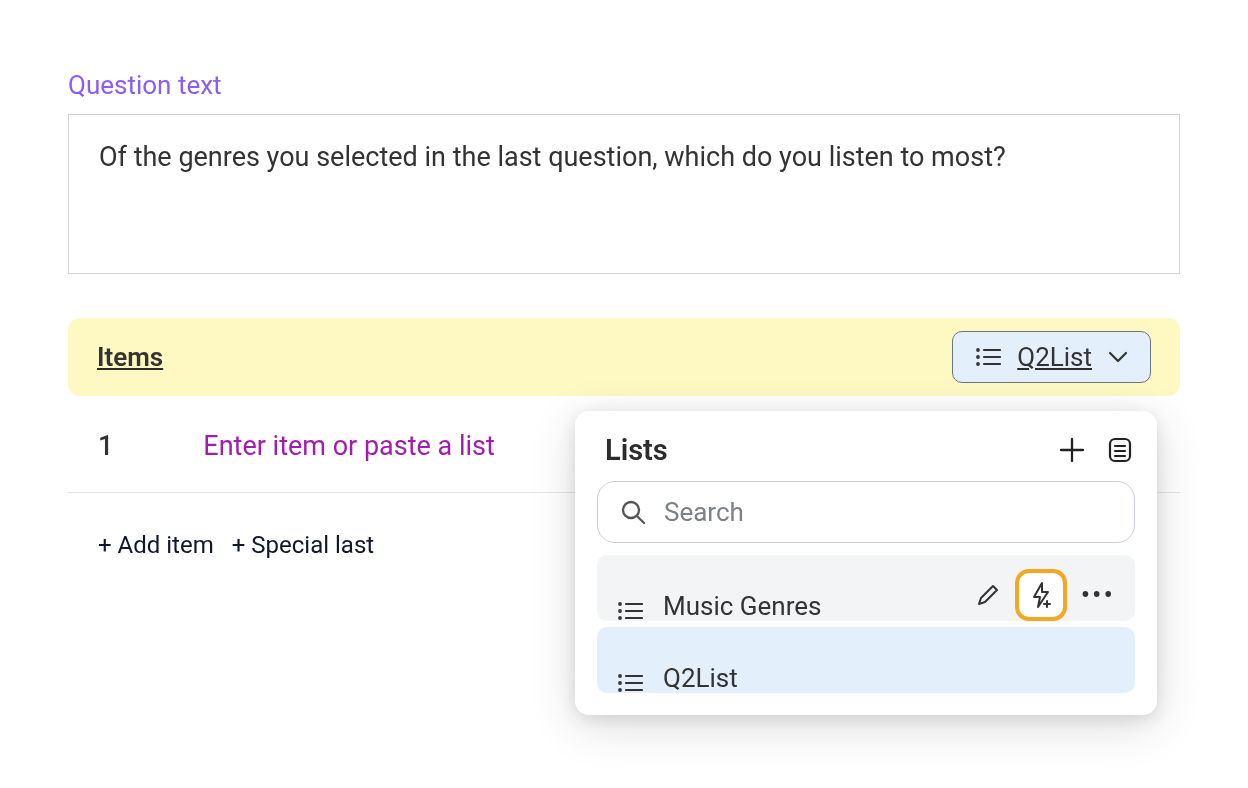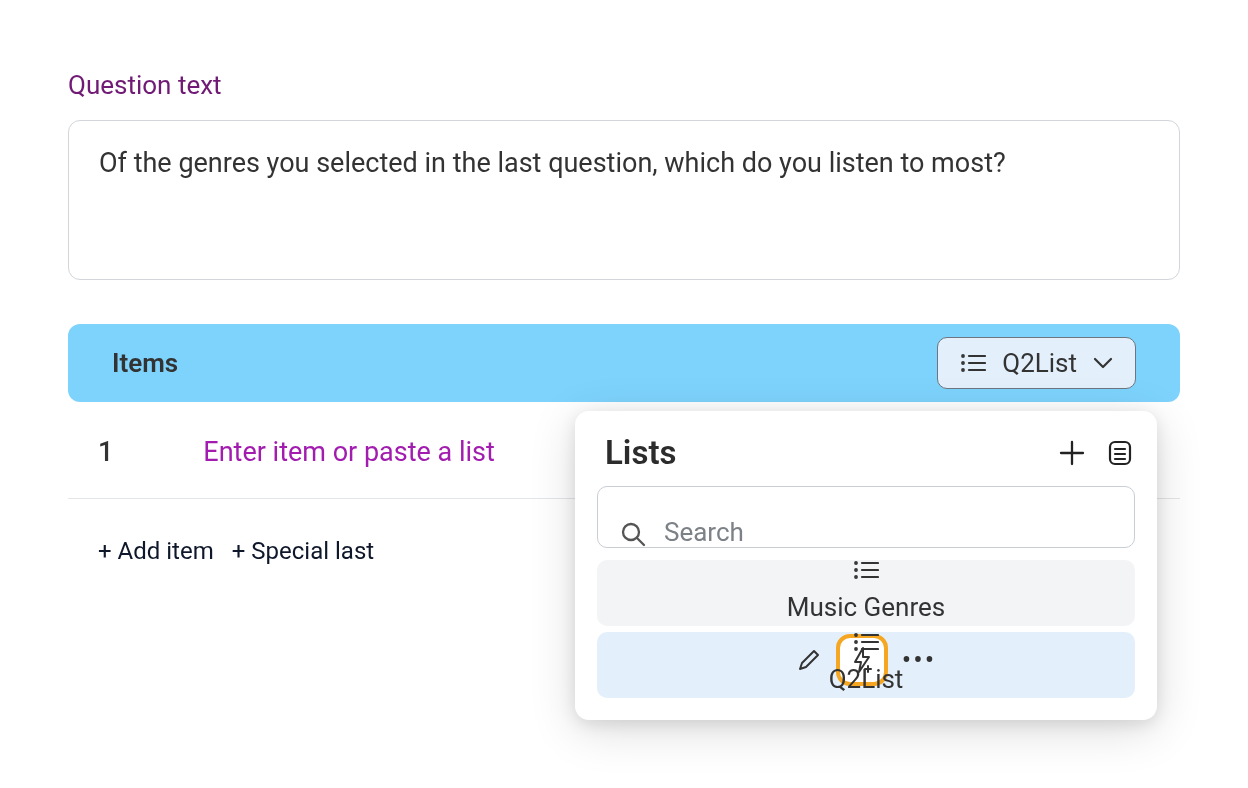--- a/index.html
+++ b/index.html
@@ -14,42 +14,43 @@
   }
   .card {
     position:absolute;
     inset:0;
     border-radius:28px;
     background:#fff;
     padding:70px 68px 0 68px;
   }
   .qlabel {
     font-size:26px;
-    color:#701a75;
-    margin-bottom:20px;
+    color:#8b5cf6;
+    margin-bottom:14px;
   }
   .qbox {
     width:100%;
     height:160px;
     border:1px solid #d2d6db;
-    border-radius:12px;
+    border-radius:0;
     padding:24px 30px;
     font-size:27px;
     color:#333;
     line-height:1.35;
   }
   .items-bar {
     margin-top:44px;
-    background:#7dd3fc;
+    background:#fef9c3;
     border-radius:12px;
     height:78px;
     display:flex;
     align-items:center;
     justify-content:space-between;
-    padding:0 44px;
+    padding:0 29px;
+    text-decoration:underline;
   }
   .items-title {
     font-size:26px;
     font-weight:600;
     color:#333;
   }
   .list-chip {
     display:flex;
     align-items:center;
     gap:16px;
@@ -90,46 +91,45 @@
     border-radius:14px;
     box-shadow:0 10px 48px rgba(0,0,0,.14), 0 4px 16px rgba(0,0,0,.10);
     padding:22px 22px 22px 22px;
   }
   .pop-head {
     display:flex;
     align-items:center;
     justify-content:space-between;
     margin-bottom:14px;
   }
-  .pop-title { font-size:33px; font-weight:600; color:#2c2c2c; padding-left:8px;}
+  .pop-title { font-size:29px; font-weight:600; color:#2c2c2c; padding-left:8px;}
   .pop-head-actions { display:flex; align-items:center; gap:18px; }
   .search {
     display:flex;
-    align-items:flex-end;
+    align-items:center;
     gap:18px;
     border:1px solid #c9ced4;
-    border-radius:10px;
+    border-radius:18px;
     height:62px;
     padding:0 22px;
     font-size:26px;
     color:#7c8187;
     margin-bottom:12px;
   }
   .list-item {
     display:flex;
-    align-items:center;
+    align-items:flex-end;
     height:66px;
     border-radius:10px;
     padding:0 20px;
     font-size:26px;
     color:#333;
-    gap:12px;
+    gap:20px;
     margin-top:6px;
     cursor:pointer;
-    flex-direction:column;
   }
   .li-name { flex:1; }
   .li-actions { display:flex; align-items:center; gap:14px; }
   .li-hover { background:#F2F4F6; }
   .li-selected { background:#E3F0FB; }
   .highlight {
     border:4px solid #F5A623;
     border-radius:14px;
     padding:6px;
     display:inline-flex;

